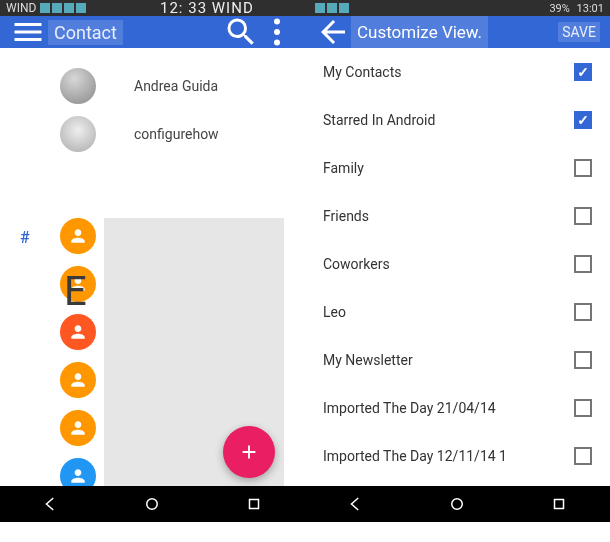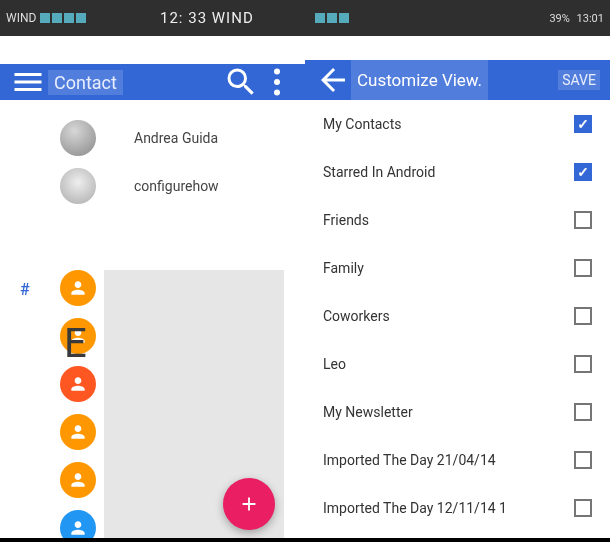--- a/index.html
+++ b/index.html
@@ -1,28 +1,28 @@
 <!DOCTYPE html>
 <html><head>
   <meta charset="utf-8">
   <style>
     * { margin: 0; padding: 0; box-sizing: border-box; font-family: Roboto, Arial, sans-serif; }
     body { width: 610px; height: 542px; overflow: hidden; background: #fff; position: relative; }
 
     
-    .status-bar { height: 36px; display: flex; align-items: center; font-size: 12px; color: #999; padding: 0 6px; position: relative; }
+    .status-bar { height: 16px; display: flex; align-items: center; font-size: 12px; color: #999; padding: 0 6px; position: relative; }
     .status-left { background: linear-gradient(to right, #2f2f2f 0%, #2f2f2f 100%); color: #ddd; flex: 0 0 305px; }
     .status-right { background: #2f2f2f; color: #ddd; flex: 0 0 305px; }
     .status-row { display: flex; }
     .status-center-time { position: absolute; left: 160px; color: #eee; font-size: 15px; letter-spacing: 1px; }
     .status-icons { display: inline-flex; gap: 2px; margin-left: 4px; }
     .status-dot { width: 10px; height: 10px; background: #5ab; display: inline-block; }
 
     
-    .appbar-row { display: flex; height: 64px; align-items: flex-end; }
+    .appbar-row { display: flex; height: 32px; }
     .appbar { background: #3367d6; color: #fff; display: flex; align-items: center; padding: 0 10px; }
     .appbar.left { flex: 0 0 305px; }
     .appbar.right { flex: 0 0 305px; }
     .icon-btn { width: 36px; height: 36px; display: flex; align-items: center; justify-content: center; cursor: pointer; }
     .appbar-title { font-size: 18px; color: #e8eefc; background: rgba(255,255,255,0.15); padding: 2px 6px; margin-left: 2px; }
     .appbar-spacer { flex: 1; }
     .customize-title { font-size: 17px; background: rgba(255,255,255,0.15); padding: 10px 6px; }
     .save-btn { font-size: 14px; color: #e8eefc; background: rgba(255,255,255,0.15); padding: 2px 4px; margin-left: auto; }
 
     
@@ -182,25 +182,25 @@
   <div class="pane" id="groups-pane">
       <div class="group-item">
         <div class="group-label">My Contacts</div>
         <div class="checkbox checked"></div>
       </div>
       <div class="group-item">
         <div class="group-label">Starred In Android</div>
         <div class="checkbox checked"></div>
       </div>
       <div class="group-item">
+        <div class="group-label">Family</div>
+        <div class="checkbox"></div>
+      </div>
+      <div class="group-item">
         <div class="group-label">Friends</div>
-        <div class="checkbox"></div>
-      </div>
-      <div class="group-item">
-        <div class="group-label">Family</div>
         <div class="checkbox"></div>
       </div>
       <div class="group-item">
         <div class="group-label">Coworkers</div>
         <div class="checkbox"></div>
       </div>
       <div class="group-item">
         <div class="group-label">Leo</div>
         <div class="checkbox"></div>
       </div>

